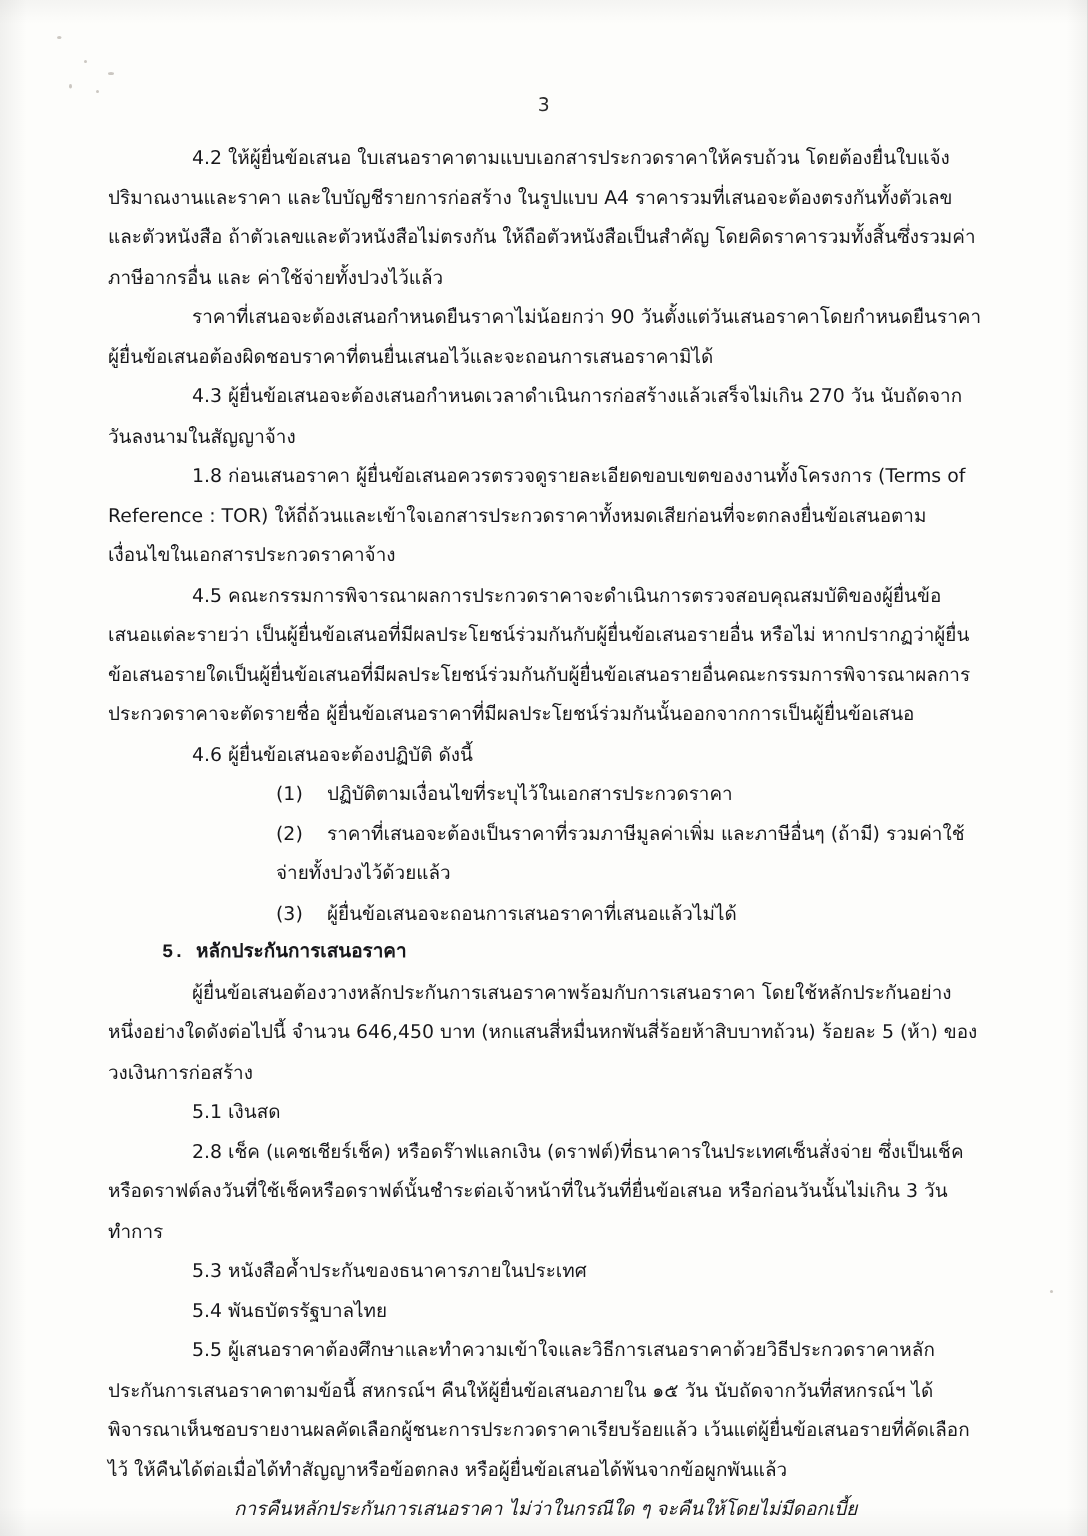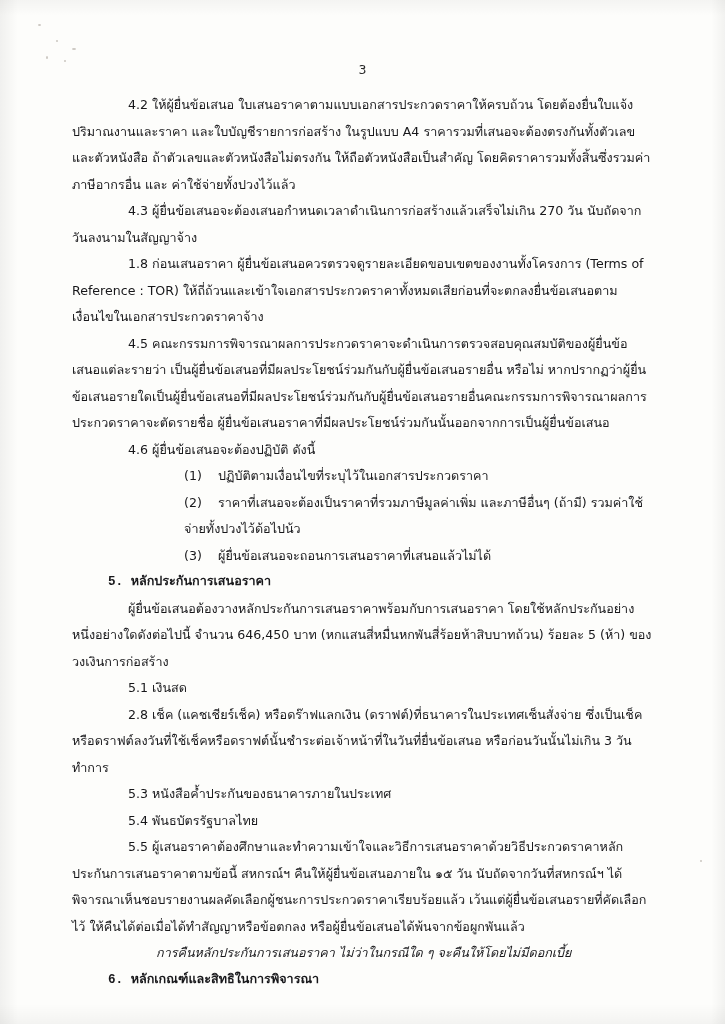--- a/index.html
+++ b/index.html
@@ -93,30 +93,31 @@
   <div class="speck" style="left:72px; top:48px; width:4px; height:2px;"></div>
   <div class="speck" style="left:64px; top:60px; width:2px; height:2px;"></div>
   <div class="speck" style="left:46px; top:56px; width:2px; height:3px;"></div>
   <div class="speck" style="left:700px; top:860px; width:2px; height:2px;"></div>
 
   <div class="page-number">3</div>
 
   <div class="content">
 
     <p class="para indent-1">4.2 ให้ผู้ยื่นข้อเสนอ ใบเสนอราคาตามแบบเอกสารประกวดราคาให้ครบถ้วน โดยต้องยื่นใบแจ้งปริมาณงานและราคา และใบบัญชีรายการก่อสร้าง ในรูปแบบ A4 ราคารวมที่เสนอจะต้องตรงกันทั้งตัวเลขและตัวหนังสือ ถ้าตัวเลขและตัวหนังสือไม่ตรงกัน ให้ถือตัวหนังสือเป็นสำคัญ โดยคิดราคารวมทั้งสิ้นซึ่งรวมค่าภาษีอากรอื่น และ ค่าใช้จ่ายทั้งปวงไว้แล้ว</p>
+    <p class="para indent-1">ราคาที่เสนอจะต้องเสนอกำหนดยืนราคาไม่น้อยกว่า 90 วันตั้งแต่วันเสนอราคาโดยกำหนดยืนราคาผู้ยื่นข้อเสนอต้องผิดชอบราคาที่ตนยื่นเสนอไว้และจะถอนการเสนอราคามิได้</p>
     <p class="para indent-1">4.3 ผู้ยื่นข้อเสนอจะต้องเสนอกำหนดเวลาดำเนินการก่อสร้างแล้วเสร็จไม่เกิน 270 วัน นับถัดจากวันลงนามในสัญญาจ้าง</p>
     <p class="para indent-1">1.8 ก่อนเสนอราคา ผู้ยื่นข้อเสนอควรตรวจดูรายละเอียดขอบเขตของงานทั้งโครงการ (Terms of Reference : TOR) ให้ถี่ถ้วนและเข้าใจเอกสารประกวดราคาทั้งหมดเสียก่อนที่จะตกลงยื่นข้อเสนอตามเงื่อนไขในเอกสารประกวดราคาจ้าง</p>
     <p class="para indent-1">4.5 คณะกรรมการพิจารณาผลการประกวดราคาจะดำเนินการตรวจสอบคุณสมบัติของผู้ยื่นข้อเสนอแต่ละรายว่า เป็นผู้ยื่นข้อเสนอที่มีผลประโยชน์ร่วมกันกับผู้ยื่นข้อเสนอรายอื่น หรือไม่ หากปรากฏว่าผู้ยื่นข้อเสนอรายใดเป็นผู้ยื่นข้อเสนอที่มีผลประโยชน์ร่วมกันกับผู้ยื่นข้อเสนอรายอื่นคณะกรรมการพิจารณาผลการประกวดราคาจะตัดรายชื่อ ผู้ยื่นข้อเสนอราคาที่มีผลประโยชน์ร่วมกันนั้นออกจากการเป็นผู้ยื่นข้อเสนอ</p>
     <p class="para indent-1">4.6 ผู้ยื่นข้อเสนอจะต้องปฏิบัติ ดังนี้</p>
 
     <p class="list-item">
       <span class="num">(1)</span><span class="txt">ปฏิบัติตามเงื่อนไขที่ระบุไว้ในเอกสารประกวดราคา</span>
     </p>
     <p class="list-item">
-      <span class="num">(2)</span><span class="txt">ราคาที่เสนอจะต้องเป็นราคาที่รวมภาษีมูลค่าเพิ่ม และภาษีอื่นๆ (ถ้ามี) รวมค่าใช้จ่ายทั้งปวงไว้ด้อไปน้ว</span>
+      <span class="num">(2)</span><span class="txt">ราคาที่เสนอจะต้องเป็นราคาที่รวมภาษีมูลค่าเพิ่ม และภาษีอื่นๆ (ถ้ามี) รวมค่าใช้จ่ายทั้งปวงไว้ด้วยแล้ว</span>
     </p>
     <p class="list-item">
       <span class="num">(3)</span><span class="txt">ผู้ยื่นข้อเสนอจะถอนการเสนอราคาที่เสนอแล้วไม่ได้</span>
     </p>
 
     <p class="heading">5. หลักประกันการเสนอราคา</p>
 
     <p class="para indent-1">ผู้ยื่นข้อเสนอต้องวางหลักประกันการเสนอราคาพร้อมกับการเสนอราคา โดยใช้หลักประกันอย่างหนึ่งอย่างใดดังต่อไปนี้ จำนวน 646,450 บาท (หกแสนสี่หมื่นหกพันสี่ร้อยห้าสิบบาทถ้วน) ร้อยละ 5 (ห้า) ของวงเงินการก่อสร้าง</p>
     <p class="para indent-1">5.1 เงินสด</p>
     <p class="para indent-1">2.8 เช็ค (แคชเชียร์เช็ค) หรือดร๊าฟแลกเงิน (ดราฟต์)ที่ธนาคารในประเทศเซ็นสั่งจ่าย ซึ่งเป็นเช็คหรือดราฟต์ลงวันที่ใช้เช็คหรือดราฟต์นั้นชำระต่อเจ้าหน้าที่ในวันที่ยื่นข้อเสนอ หรือก่อนวันนั้นไม่เกิน 3 วันทำการ</p>

